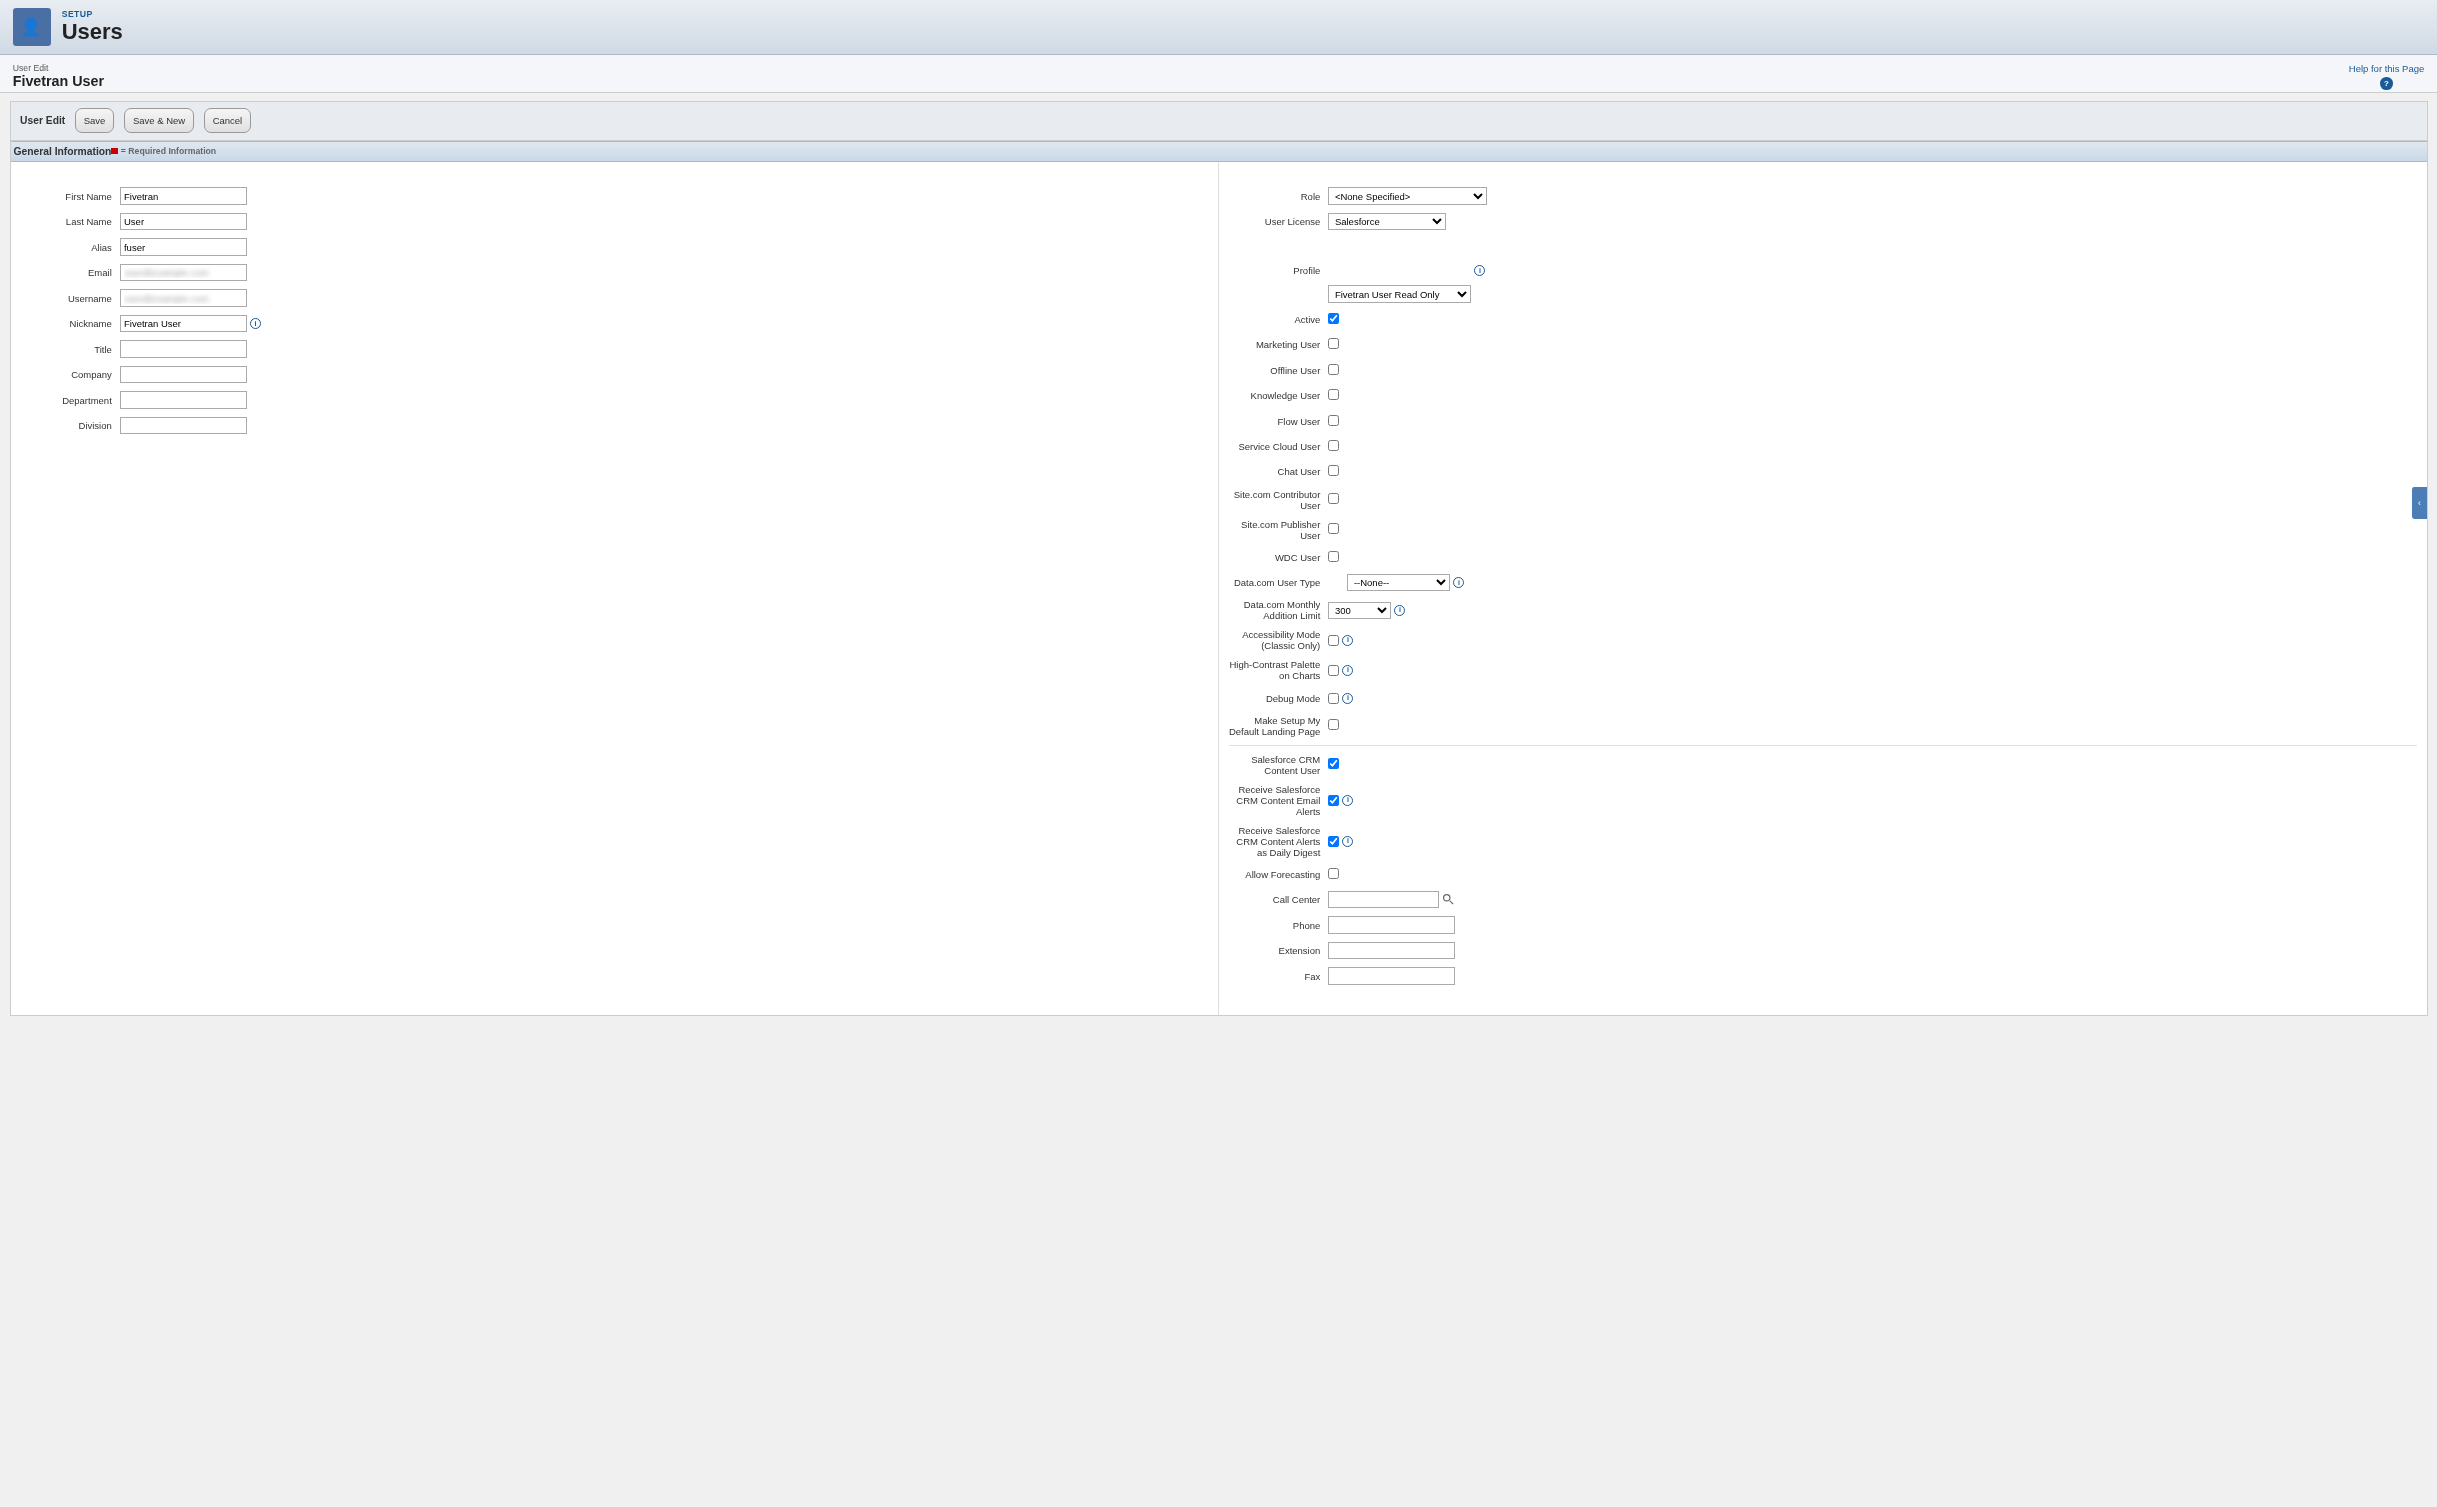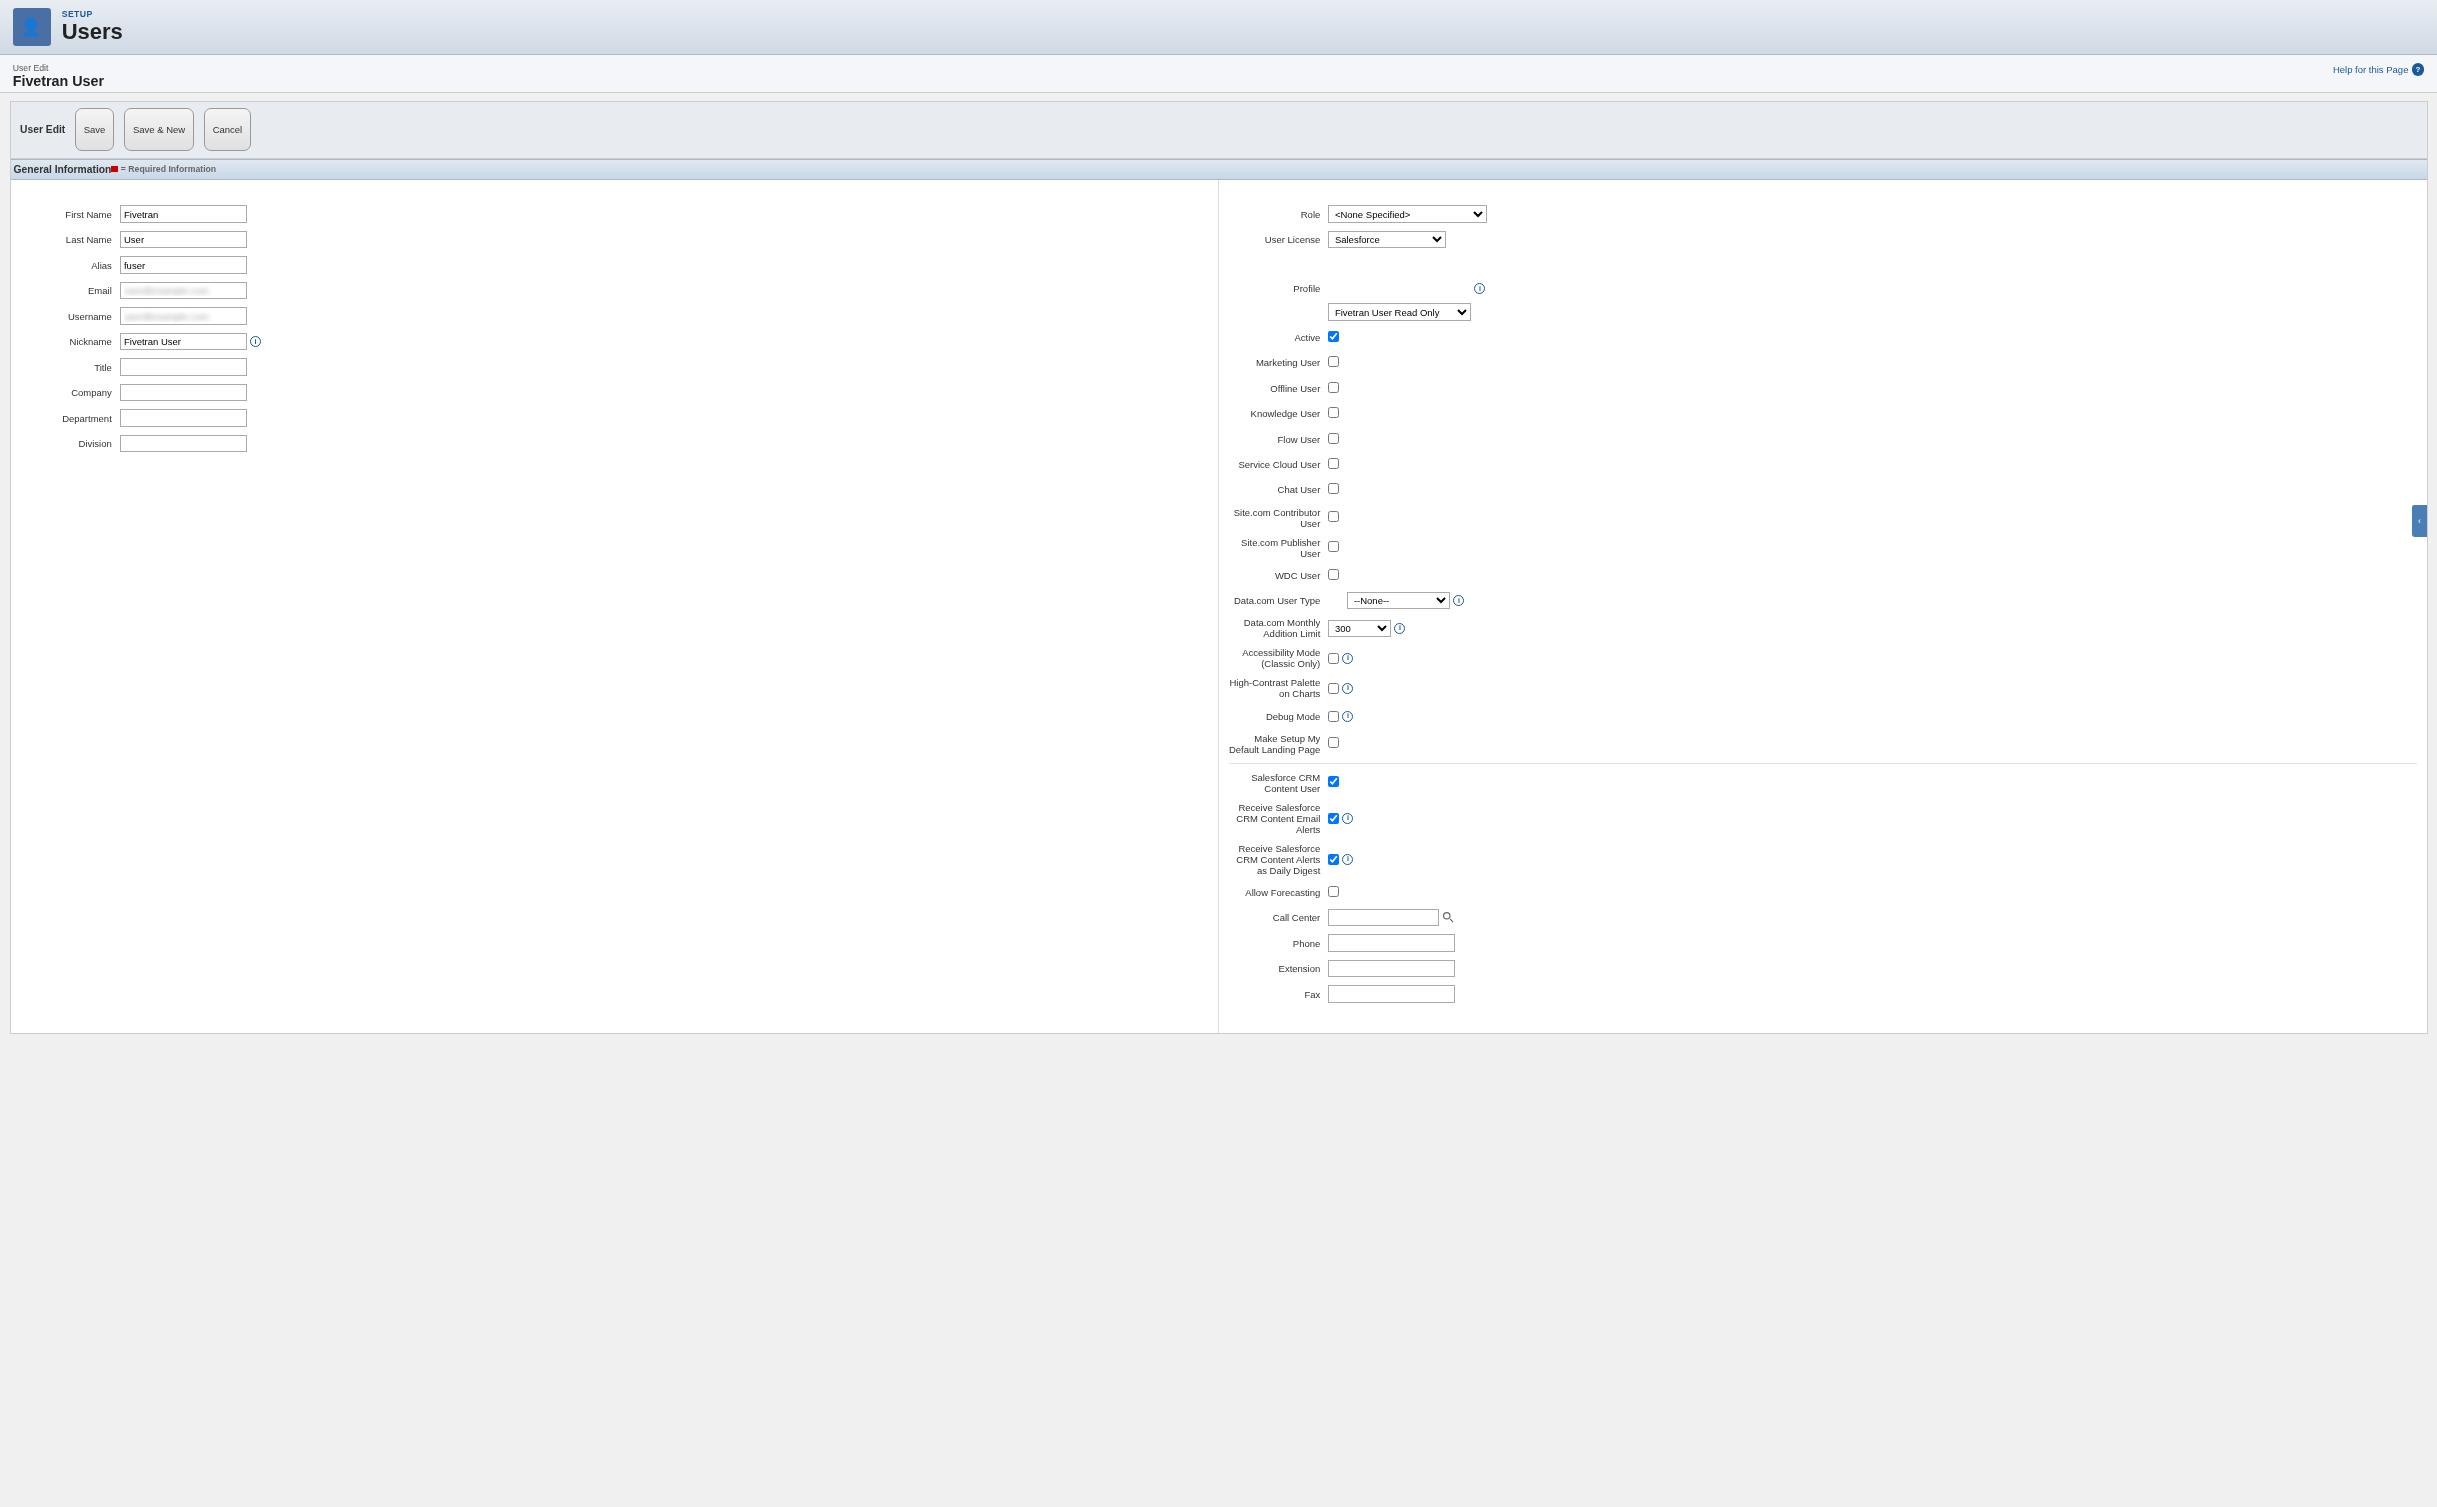--- a/index.html
+++ b/index.html
@@ -36,21 +36,21 @@
       border-bottom: 0.8px solid #ccc;
     }
     .breadcrumb-bar .breadcrumb-text {
       font-size: 8.7px; color: #555;
     }
     .breadcrumb-bar .page-name {
       font-size: 14.3px; font-weight: bold; color: #222;
     }
     .help-link {
       float: right; color: #1a5a96; font-size: 9.5px; text-decoration: none;
-      display: flex; align-items: center; gap: 3.2px;
+      display: flex; align-items: center; gap: 3.2px; flex-direction: column;
     }
     .help-icon {
       width: 12.7px; height: 12.7px; background: #1a5a96; border-radius: 50%;
       color: white; font-size: 8px; display: inline-flex; align-items: center; justify-content: center;
       font-weight: bold;
     }
 
     
     .main-content {
       margin: 8px 9.5px;
@@ -64,21 +64,21 @@
       border-bottom: 0.8px solid #ccc;
       padding: 6.3px 9.5px;
       display: flex;
       align-items: center;
       gap: 9.5px;
     }
     .section-header-title {
       font-weight: bold; font-size: 10.3px;
     }
     .btn {
-      padding: 15px 8px;
+      padding: 6px 8px;
       border: 0.8px solid #999;
       background: linear-gradient(180deg, #f5f5f5, #e0e0e0);
       border-radius: 7px;
       cursor: pointer;
       font-size: 9.5px;
       color: #333;
     }
 
     
     .sub-section-header {

